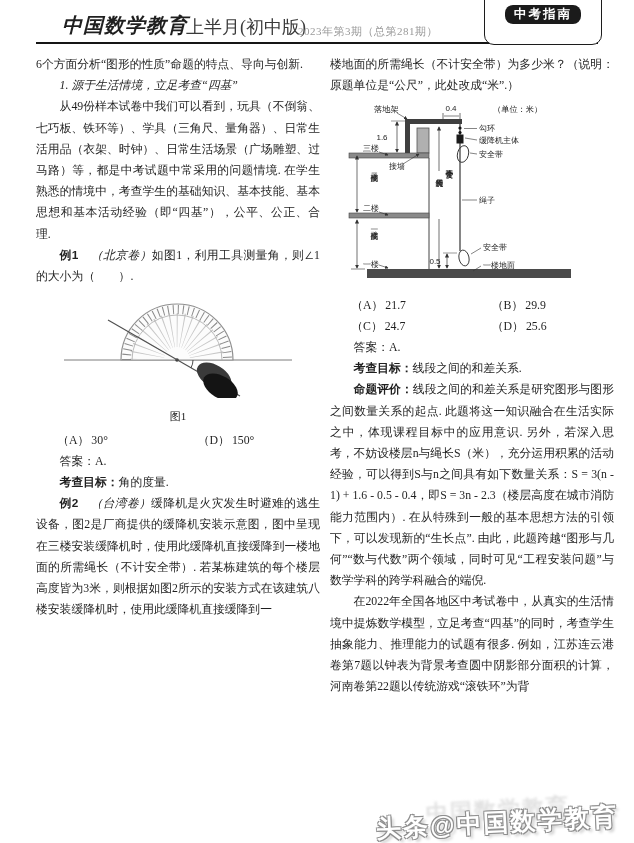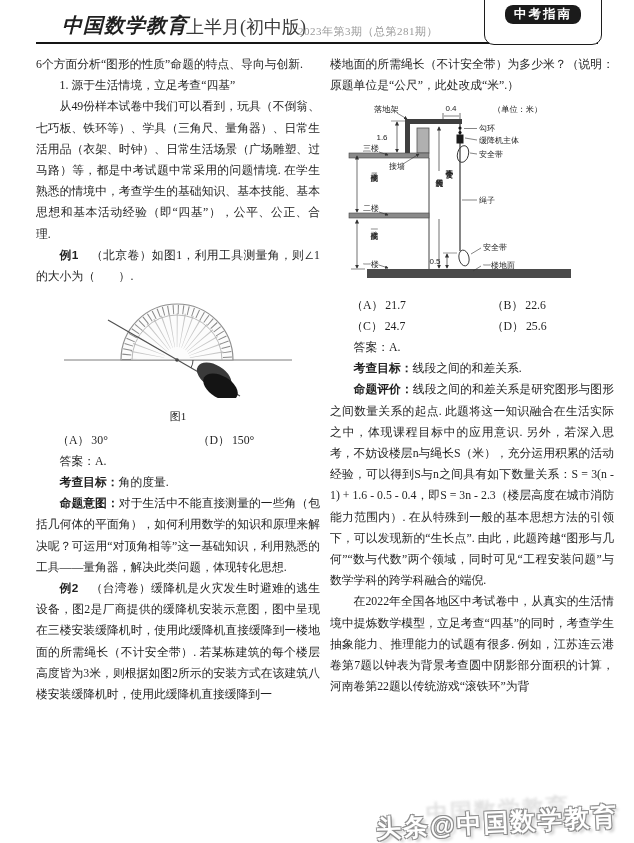--- a/index.html
+++ b/index.html
@@ -12,21 +12,21 @@
   .hdr .issue{position:absolute;left:262px;bottom:3px;font-size:11px;color:#9a9a9a;letter-spacing:.5px;}
   .badge{position:absolute;right:-4px;bottom:-3px;border:1.5px solid #1c1c1c;border-radius:10px;padding:20px;background:#fff;}
   .badge-inner{display:block;background:#1b1b1b;color:#fff;border-radius:8px;padding:1px 9px;
         font-size:12.5px;font-weight:bold;font-family:"Liberation Sans",sans-serif;letter-spacing:2px;}
   
   .col{position:absolute;top:54px;width:284px;font-size:11.8px;line-height:21.2px;text-align:justify;}
   .col-left{left:36px;}
   .col-right{left:330px;}
   p{margin:0;}
   .indent{text-indent:2em;}
-  .kai{}
+  .kai{font-style:italic;}
   .lead{font-family:"Liberation Sans",sans-serif;font-weight:bold;font-style:normal;}
   figure{margin:5px 0 2px 0;text-align:center;}
   figcaption{font-size:11px;margin-top:1px;color:#222;}
   .opts{display:grid;grid-template-columns:1.15fr 1fr;padding-left:1.8em;}
   .opt .k{margin-right:2px;}
   svg text{font-family:"Liberation Sans",sans-serif;fill:#1d1d1d;}
   .vtx{writing-mode:vertical-rl;glyph-orientation-vertical:0;}
   
   .wm{position:absolute;right:16px;bottom:4px;font-family:"Liberation Sans",sans-serif;font-weight:bold;
       font-size:25px;letter-spacing:2px;transform:rotate(-3deg);color:#fff;white-space:nowrap;
@@ -74,21 +74,20 @@
       <figcaption>图1</figcaption>
     </figure>
 
     <div class="opts">
       <span class="opt"><span class="k">（A）</span><span>30°</span></span>
       <span class="opt"><span class="k">（D）</span><span>150°</span></span>
     </div>
 
     <p class="indent"><span>答案：</span><span>A.</span></p>
     <p class="indent"><b class="lead">考查目标：</b><span>角的度量.</span></p>
-    <p class="indent"><b class="lead">命题意图：</b><span>对于生活中不能直接测量的一些角（包括几何体的平面角），如何利用数学的知识和原理来解决呢？可运用“对顶角相等”这一基础知识，利用熟悉的工具——量角器，解决此类问题，体现转化思想.</span></p>
 
     <p class="indent"><b class="lead">例2</b>　<span class="kai">（台湾卷）</span><span>缓降机是火灾发生时避难的逃生设备，图2是厂商提供的缓降机安装示意图，图中呈现在三楼安装缓降机时，使用此缓降机直接缓降到一楼地面的所需绳长（不计安全带）. 若某栋建筑的每个楼层高度皆为3米，则根据如图2所示的安装方式在该建筑八楼安装缓降机时，使用此缓降机直接缓降到一</span></p>
   </div>
 
   <div class="col col-right">
     <p>楼地面的所需绳长（不计安全带）为多少米？（说明：原题单位是“公尺”，此处改成“米”.）</p>
 
     <figure>
       <svg width="250" height="184" viewBox="0 0 250 184">
         <defs>
@@ -156,21 +155,21 @@
         <line x1="32" y1="164" x2="41" y2="167" stroke="#333" stroke-width="0.6" marker-end="url(#ar)"></line>
 
         <line x1="96" y1="152" x2="110" y2="152" stroke="#555" stroke-width="0.6"></line>
         <line x1="100" y1="153" x2="100" y2="167" stroke="#333" stroke-width="0.7" marker-start="url(#ar)" marker-end="url(#ar)"></line>
         <text x="88" y="163" font-size="8" text-anchor="middle">0.5</text>
       </svg>
     </figure>
 
     <div class="opts">
       <span class="opt"><span class="k">（A）</span><span>21.7</span></span>
-      <span class="opt"><span class="k">（B）</span><span>22.6</span></span>
+      <span class="opt"><span class="k">（B）</span><span>29.9</span></span>
       <span class="opt"><span class="k">（C）</span><span>24.7</span></span>
       <span class="opt"><span class="k">（D）</span><span>25.6</span></span>
     </div>
 
     <p class="indent"><span>答案：</span><span>A.</span></p>
     <p class="indent"><b class="lead">考查目标：</b><span>线段之间的和差关系.</span></p>
     <p class="indent"><b class="lead">命题评价：</b><span>线段之间的和差关系是研究图形与图形之间数量关系的起点. 此题将这一知识融合在生活实际之中，体现课程目标中的应用意识. 另外，若深入思考，不妨设楼层n与绳长S（米），充分运用积累的活动经验，可以得到S与n之间具有如下数量关系：S = 3(n - 1) + 1.6 - 0.5 - 0.4，即S = 3n - 2.3（楼层高度在城市消防能力范围内）. 在从特殊到一般的基本思想方法的引领下，可以发现新的“生长点”. 由此，此题跨越“图形与几何”“数与代数”两个领域，同时可见“工程安装问题”与数学学科的跨学科融合的端倪.</span></p>
     <p class="indent">在2022年全国各地区中考试卷中，从真实的生活情境中提炼数学模型，立足考查“四基”的同时，考查学生抽象能力、推理能力的试题有很多. 例如，江苏连云港卷第7题以钟表为背景考查圆中阴影部分面积的计算，河南卷第22题以传统游戏“滚铁环”为背</p>
 
   </div>

